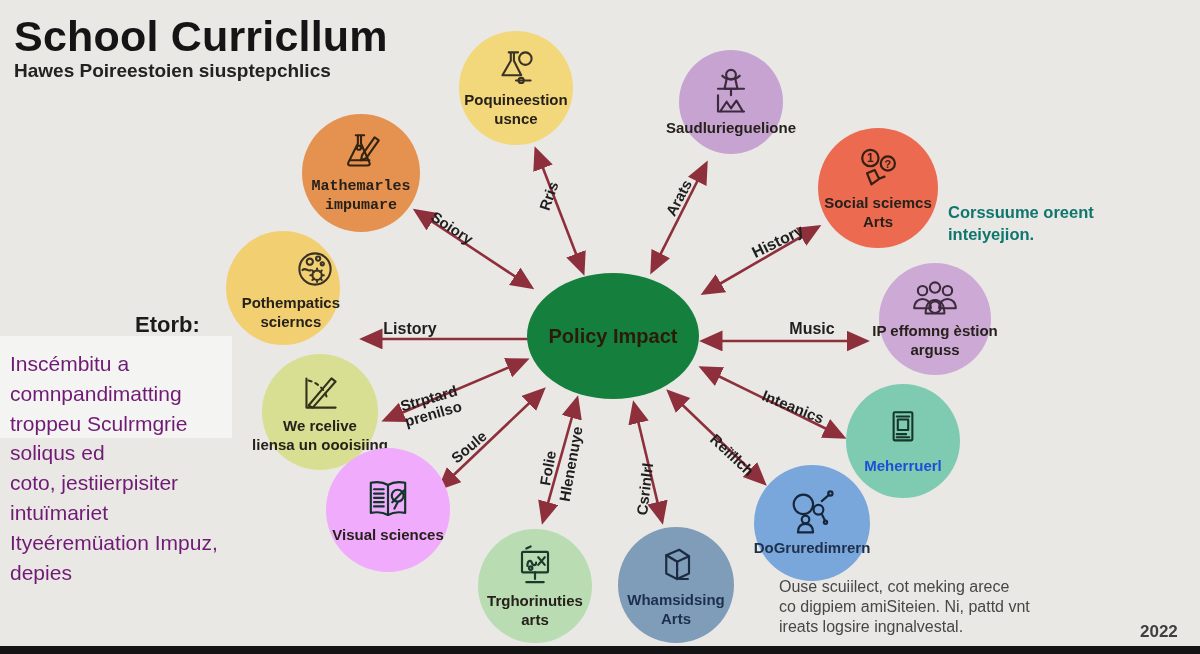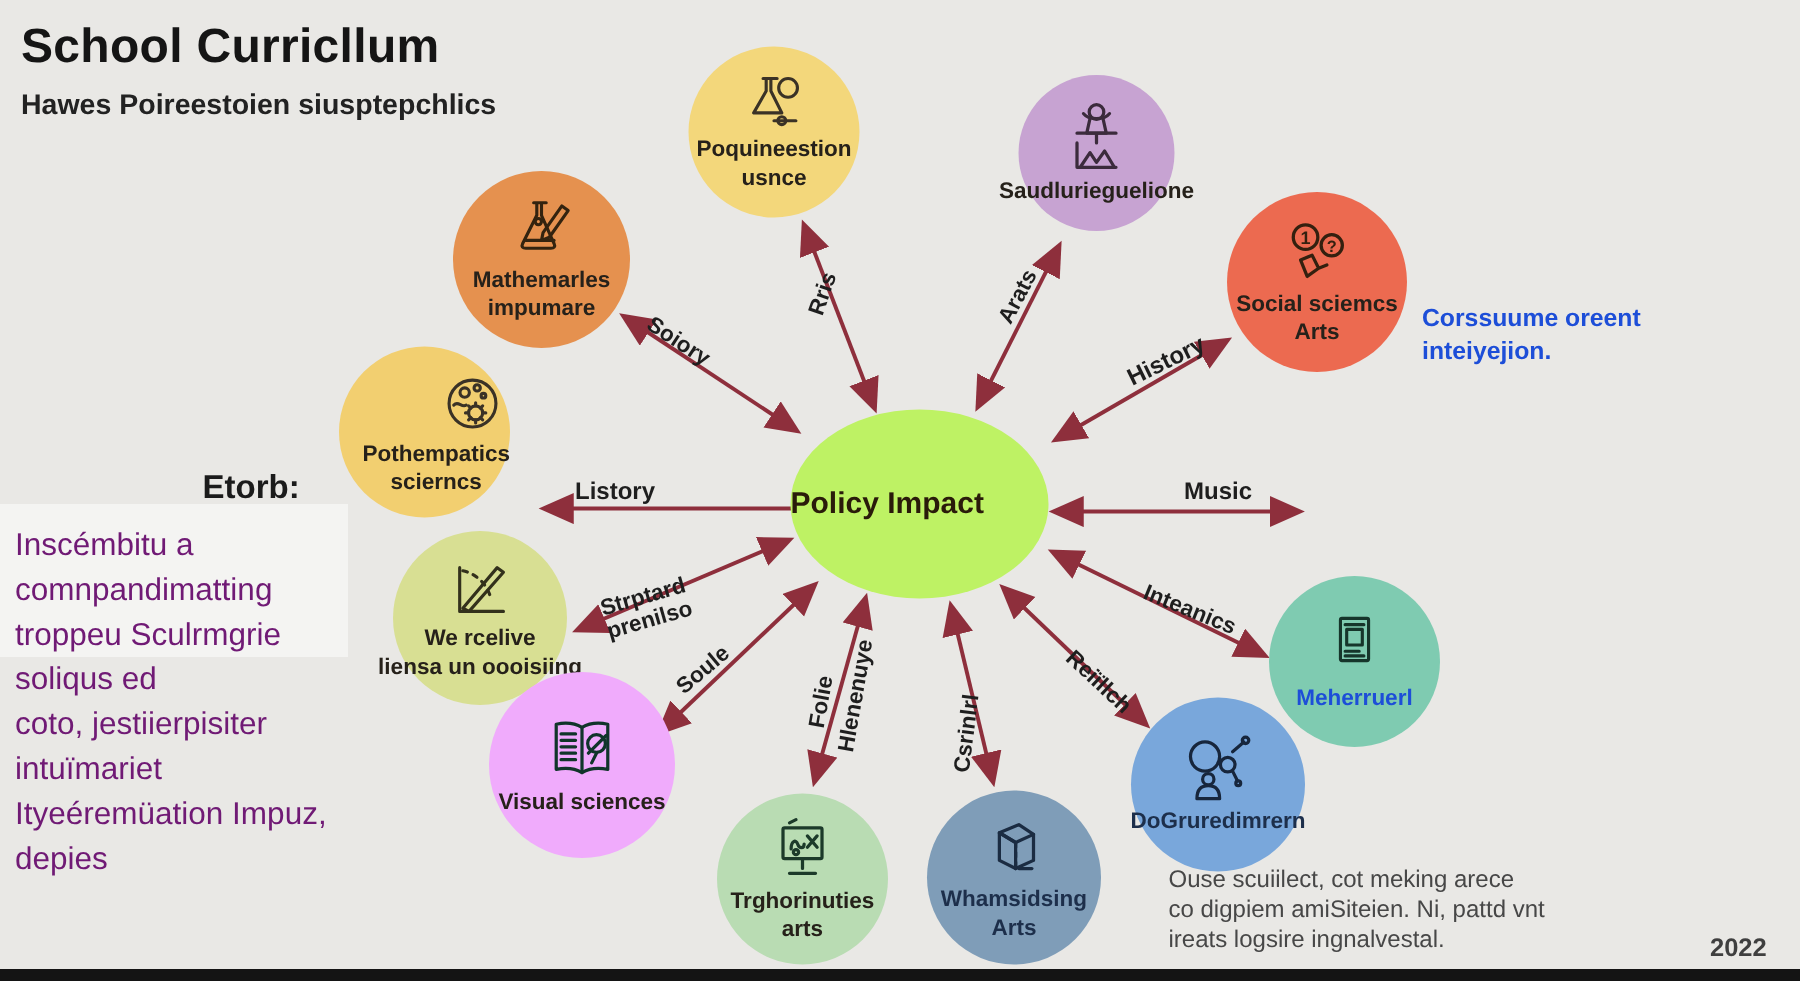--- a/index.html
+++ b/index.html
@@ -1,27 +1,27 @@
 <!DOCTYPE html>
 <html><head>
 <meta charset="utf-8">
 <style>
   html,body{margin:0;padding:0;}
   body{width:1200px;height:654px;background:#e9e8e5;font-family:"Liberation Sans",sans-serif;position:relative;overflow:hidden;}
   .stage{position:absolute;left:0;top:0;width:1200px;height:654px;}
-  .title{position:absolute;left:14px;top:12px;font-size:32px;font-weight:bold;color:#151515;letter-spacing:0.2px;}
+  .title{position:absolute;left:14px;top:12px;font-size:43px;font-weight:bold;color:#151515;letter-spacing:0.2px;}
   .subtitle{position:absolute;left:14px;top:60px;font-size:19px;font-weight:bold;color:#222;}
   .panel-left{position:absolute;left:0;top:336px;width:232px;height:102px;background:#f4f4f2;}
   .note-heading{position:absolute;left:135px;top:312px;font-size:22px;font-weight:bold;color:#1b1b1b;}
   .note-left{position:absolute;left:10px;top:349px;width:225px;font-size:21px;color:#701a75;line-height:1.42;}
-  .note-social{position:absolute;left:948px;top:201px;font-size:16.5px;font-weight:bold;color:#1d4ed8;line-height:1.35;}
+  .note-social{position:absolute;left:948px;top:201px;font-size:16.5px;font-weight:bold;color:#0f766e;line-height:1.35;}
   .note-br{position:absolute;left:779px;top:577px;font-size:16px;color:#474747;line-height:1.25;}
   .year{position:absolute;left:1140px;top:622px;font-size:17px;font-weight:bold;color:#3f3f3f;}
   .bottom-bar{position:absolute;left:0;top:646px;width:1200px;height:8px;background:#141414;}
-  .center-ellipse{position:absolute;left:527px;top:273px;width:172px;height:126px;background:#bef264;border-radius:50%;display:flex;align-items:center;justify-content:flex-start;}
+  .center-ellipse{position:absolute;left:527px;top:273px;width:172px;height:126px;background:#15803d;border-radius:50%;display:flex;align-items:center;justify-content:center;}
   .center-label{font-size:20px;font-weight:bold;color:#2a1b0a;}
   .node{position:absolute;border-radius:50%;display:flex;flex-direction:column;align-items:center;justify-content:center;text-align:center;}
   .node .icon svg{display:block;}
   .node-label{font-weight:bold;font-size:15px;color:#26211a;line-height:1.3;white-space:nowrap;}
   .node-label span{display:block;}
   .navy .node-label{color:#1d2f4b;}
   .deepgreen .node-label{color:#1d4ed8;}
   .alabel{position:absolute;font-weight:bold;font-size:15px;color:#1e1e1e;white-space:nowrap;transform-origin:center;text-align:center;line-height:1.05;}
   svg.arrows{position:absolute;left:0;top:0;pointer-events:none;}
 </style>
@@ -122,21 +122,21 @@
         <path d="M12 21h24M24 21v6"></path>
           <path d="M12 42V27m0 15h24m-22 0l6-9 4 6 5-7 6 10"></path>
       </svg>
     </div>
     <div class="node-label" style="font-size:15px;">
       <span>Saudlurieguelione</span>
         <span></span>
     </div>
   </div>
 
-  <div class="node" style="left:302px;top:114px;width:118px;height:118px;background:#e5914f;">
+  <div class="node" style="left:302px;top:114px;width:118px;height:118px;background:#e5914f;font-family:Liberation Mono, monospace;">
     <div class="icon">
       <svg width="52" height="46" viewBox="0 0 48 44" fill="none" stroke="#33230f" stroke-width="2" stroke-linecap="round" stroke-linejoin="round">
         <path d="M19 4h8M21 4v8l-9 18c-1 2 0 3 2 3h16c2 0 3-1 2-3l-8-18V4"></path>
         <circle cx="22" cy="16" r="2"></circle>
           <path d="M14 28h18"></path>
         <path d="M37 6l4 3-12 17-5 2 1-5z"></path>
       </svg>
     </div>
     <div class="node-label">
       <span>Mathemarles</span>
@@ -171,20 +171,37 @@
         <circle cx="26" cy="29" r="4.5"></circle>
         <path d="M26 22.5v2M26 33.5v2M19.5 29h2M30.5 29h2M21.5 24.5l1.5 1.5M29 32l1.5 1.5M30.5 24.5L29 26M23 32l-1.5 1.5"></path>
       </svg>
     </div>
     <div class="node-label">
       <span>Pothempatics</span>
         <span>scierncs</span>
     </div>
   </div>
 
+  <div class="node" style="left:879px;top:263px;width:112px;height:112px;background:#cda9d6;">
+    <div class="icon">
+      <svg width="54" height="42" viewBox="0 0 52 40" fill="none" stroke="#3b2b3c" stroke-width="2" stroke-linecap="round" stroke-linejoin="round">
+        <circle cx="14" cy="11" r="4.5"></circle>
+          <circle cx="38" cy="11" r="4.5"></circle>
+          <circle cx="26" cy="8" r="5"></circle>
+        <path d="M6 28c0-6 4-9 8-9s8 3 8 9z"></path>
+          <path d="M30 28c0-6 4-9 8-9s8 3 8 9z"></path>
+        <path d="M17 33c0-9 4-13 9-13s9 4 9 13z"></path>
+          <circle cx="26" cy="27" r="5.5"></circle>
+      </svg>
+    </div>
+    <div class="node-label">
+      <span>IP effomng èstion</span>
+        <span>arguss</span>
+    </div>
+  </div>
 
   <div class="node" style="left:262px;top:354px;width:116px;height:116px;background:#d8df93;">
     <div class="icon">
       <svg width="50" height="46" viewBox="0 0 48 44" fill="none" stroke="#33311c" stroke-width="2" stroke-linecap="round" stroke-linejoin="round">
         <path d="M11 8v28h28"></path>
         <path d="M13 34L35 8l4 3L17 36z"></path>
         <path d="M13 10c9 2 16 9 18 18" stroke-dasharray="3 4"></path>
       </svg>
     </div>
     <div class="node-label">

